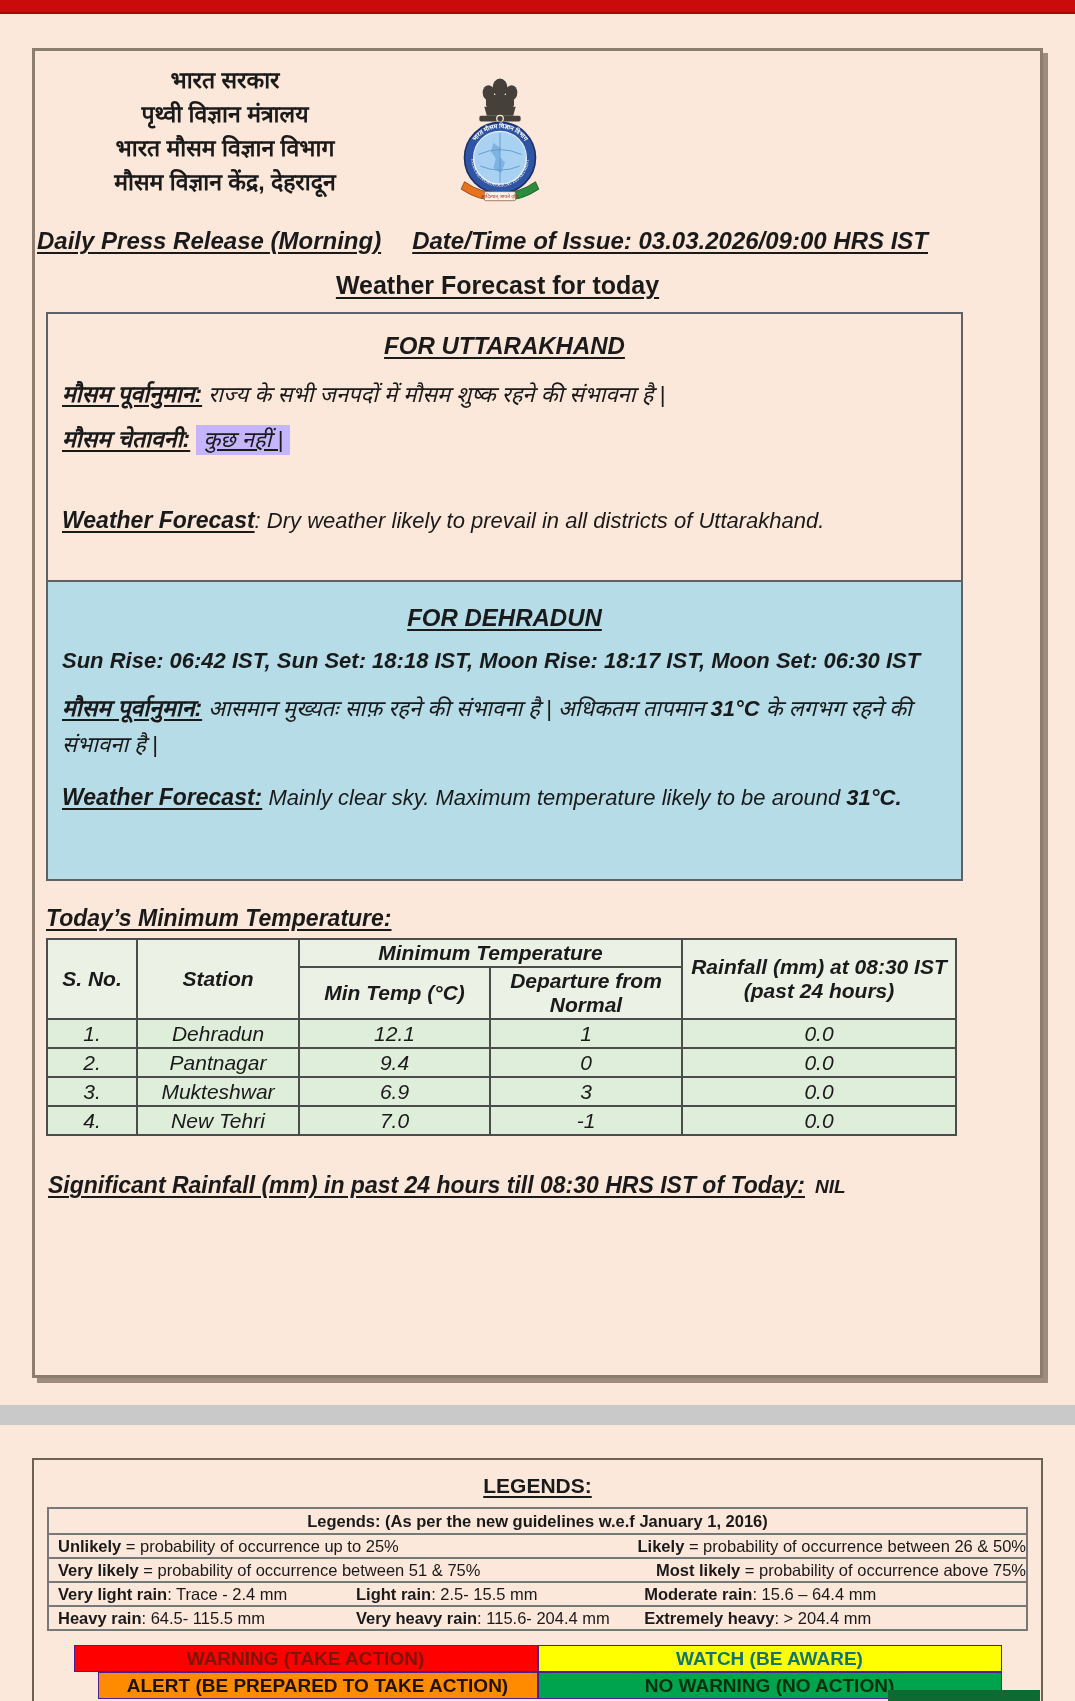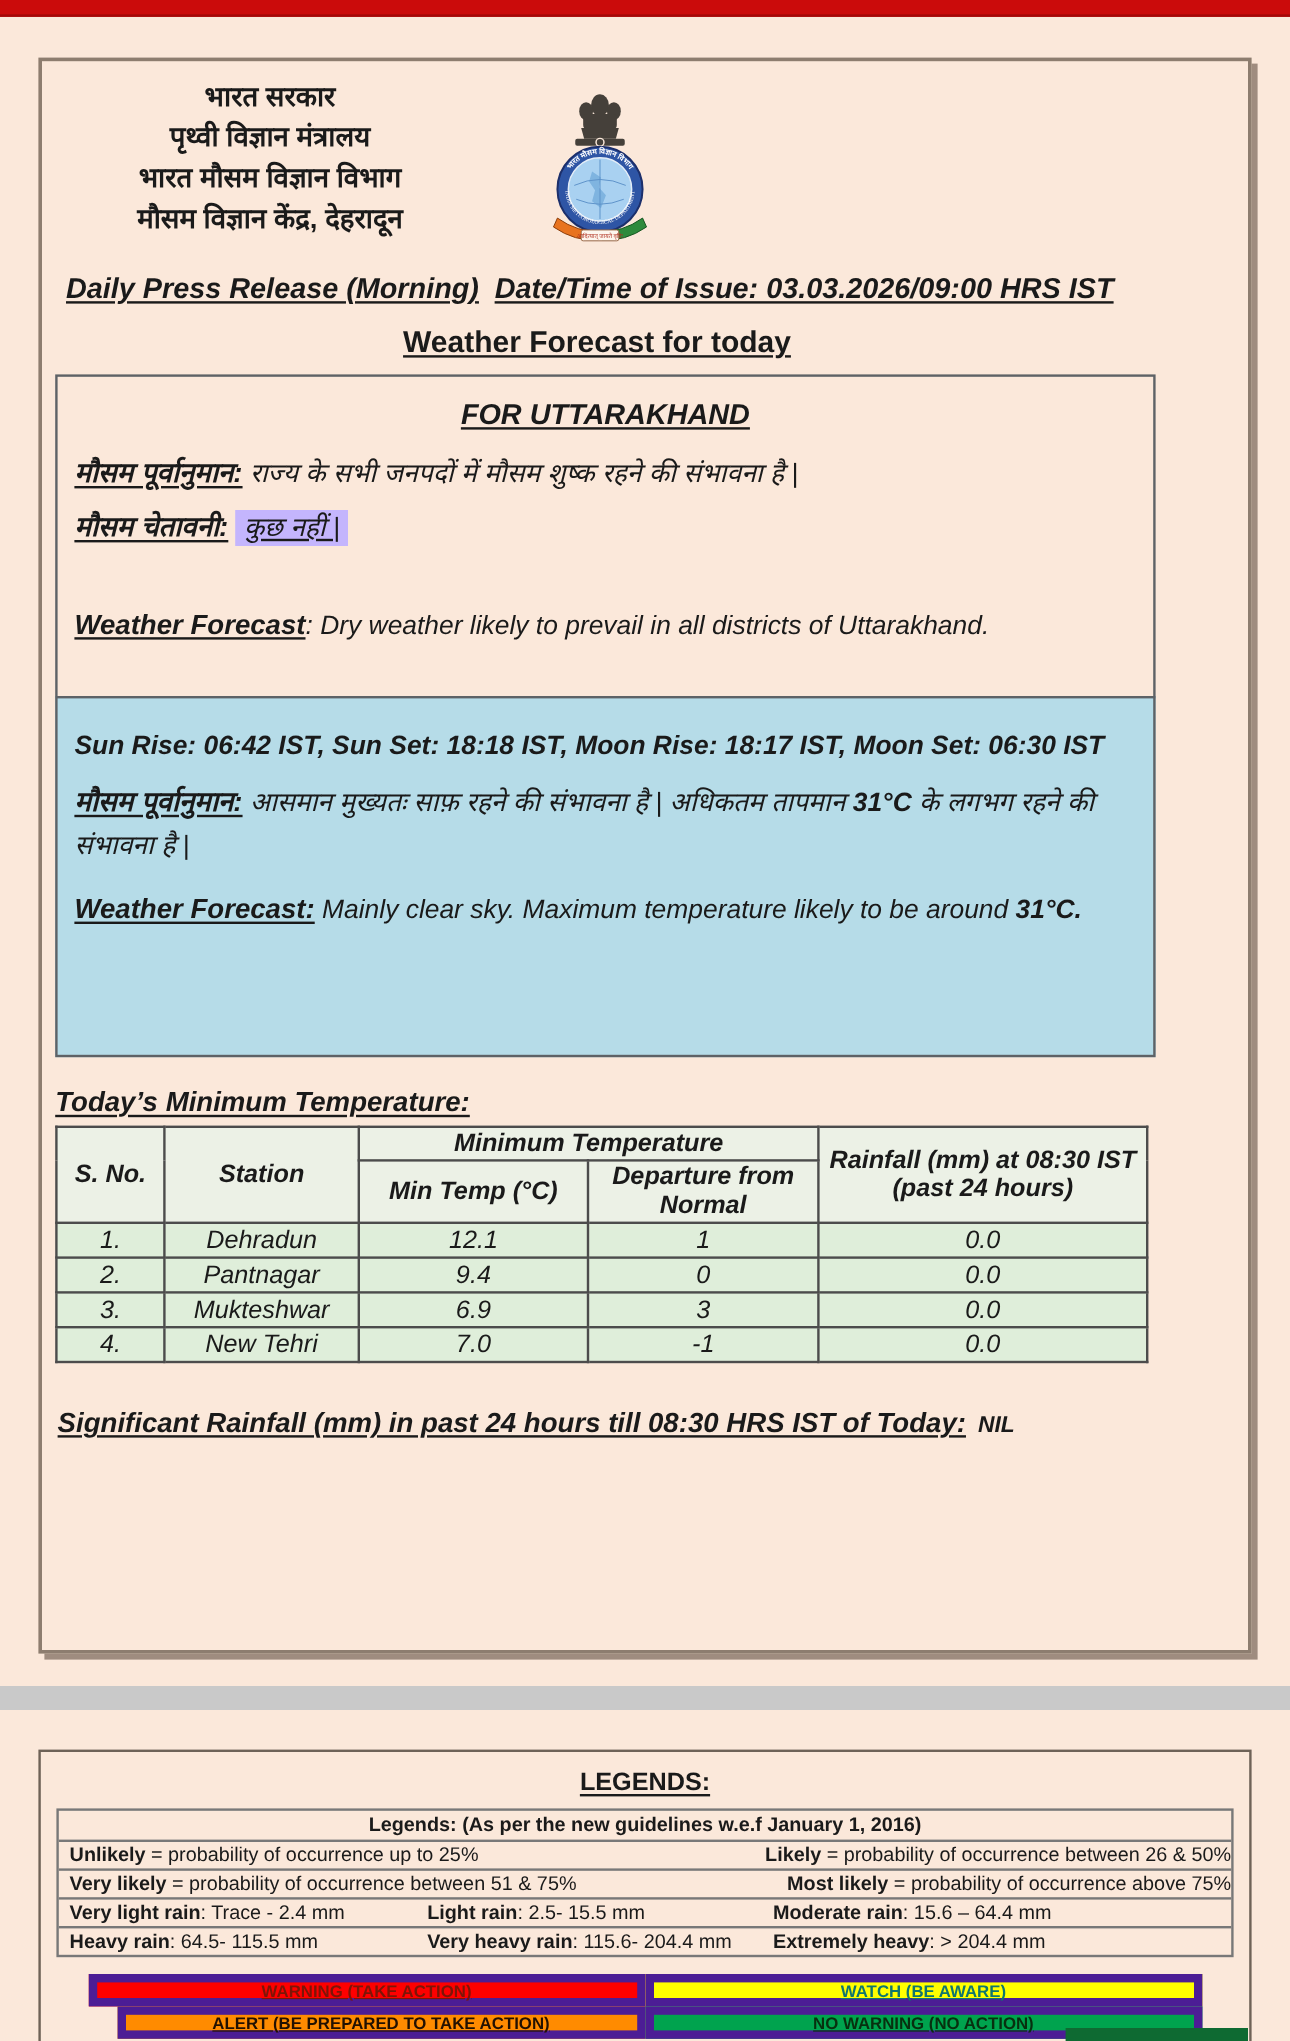--- a/index.html
+++ b/index.html
@@ -16,21 +16,21 @@
     position:absolute; left:32px; top:48px; width:1011px; height:1330px;
     border:3px solid #8d7d6f; box-shadow:5px 5px 0 rgba(84,64,52,.55);
     background:#fbe8da;
   }
 
   .hdr { display:flex; padding-top:12px; }
   .hdr-left { width:380px; text-align:center; font-weight:bold; font-size:23px; line-height:34px; }
   .hdr-logo { width:170px; display:flex; justify-content:center; }
   .hdr-right { flex:1; padding-right:105px; text-align:center; font-family:"Liberation Serif", serif; font-weight:bold; font-size:21px; line-height:33px; padding-top:6px; }
 
-  .issue-row { display:flex; justify-content:space-between; padding:0 112px 0 20px; margin-top:14px; font-size:24px; font-weight:bold; font-style:italic; }
+  .issue-row { display:flex; justify-content:space-between; padding:0 112px 0 2px; margin-top:14px; font-size:24px; font-weight:bold; font-style:italic; }
   .u { text-decoration:underline; text-decoration-thickness:2px; text-underline-offset:3px; }
 
   .doc-title { text-align:center; margin-top:16px; font-size:25px; font-weight:bold; transform:translateX(-40px); }
 
   .box1 { margin:12px 0 0 11px; width:917px; height:270px; border:2px solid #5e6266; padding:8px 14px; }
   .box2 { margin:-2px 0 0 11px; width:917px; height:301px; border:2px solid #5e6266; padding:12px 14px; background:#b6dce8; }
   .box-title { text-align:center; font-weight:bold; font-style:italic; font-size:24px; margin:10px 0 16px; }
 
   .line { font-size:22px; font-style:italic; margin:8px 0; line-height:36px; }
   .hi-label { font-weight:bold; font-size:23px; }
@@ -56,21 +56,21 @@
   .box3 { position:absolute; left:32px; top:1458px; width:1011px; height:420px; border:2px solid #6e6257; background:#fbe8da; }
   .lg-title { text-align:center; margin-top:14px; font-size:21px; font-weight:bold; }
   .lg-table { margin:9px auto 0; width:981px; border:2px solid #787878; font-size:16.5px; }
   .lg-row { display:flex; align-items:center; height:24px; border-top:2px solid #787878; }
   .lg-row:first-child { border-top:none; justify-content:center; font-weight:bold; }
   .lg-cell { padding-left:9px; }
   .p-l{width:48.5%;} .p-r{width:51.5%;text-align:right;}
   .r-1{width:30.5%;} .r-2{width:29.5%;} .r-3{width:40%;}
 
   .warn-grid { margin:14px auto 0; width:928px; display:grid; grid-template-columns:1fr 1fr; }
-  .warn-cell { height:27px; border:7px solid #4c1d95; display:flex; align-items:center; justify-content:center; font-weight:bold; font-size:14px;text-decoration:underline; }
+  .warn-cell { height:27px; border:1px solid #4c1d95; display:flex; align-items:center; justify-content:center; font-weight:bold; font-size:19px; }
   .sliver { position:absolute; left:888px; top:1690px; width:152px; height:11px; background:#0e6a32; }
 
   svg text { font-family:"Liberation Serif", serif; }
 </style>
 </head>
 <body>
 
 <div class="topbar"></div>
 
 <div class="mainbox">
@@ -130,20 +130,21 @@
       <span class="hi-label u">मौसम चेतावनी:</span>
       <span class="chip" style="background-color: #c4b5fd; text-decoration: underline;">कुछ नहीं |</span>
     </div>
     <div class="gap28"></div>
     <div class="line">
       <span class="en-label u">Weather Forecast</span><span>: Dry weather likely to prevail in all districts of Uttarakhand.</span>
     </div>
   </div>
 
   <div class="box2">
+    <div class="box-title"><span class="u">FOR DEHRADUN</span></div>
     <div class="astro">Sun Rise: 06:42 IST, Sun Set: 18:18 IST, Moon Rise: 18:17 IST, Moon Set: 06:30 IST</div>
     <div class="line">
       <span class="hi-label u">मौसम पूर्वानुमान:</span>
       <span>आसमान मुख्यतः साफ़ रहने की संभावना है | अधिकतम तापमान </span><span class="bold">31°C</span><span> के लगभग रहने की संभावना है |</span>
     </div>
     <div class="line" style="margin-top:16px;">
       <span class="en-label u">Weather Forecast:</span><span> Mainly clear sky. Maximum temperature likely to be around </span><span class="bold">31°C.</span>
     </div>
   </div>
 

